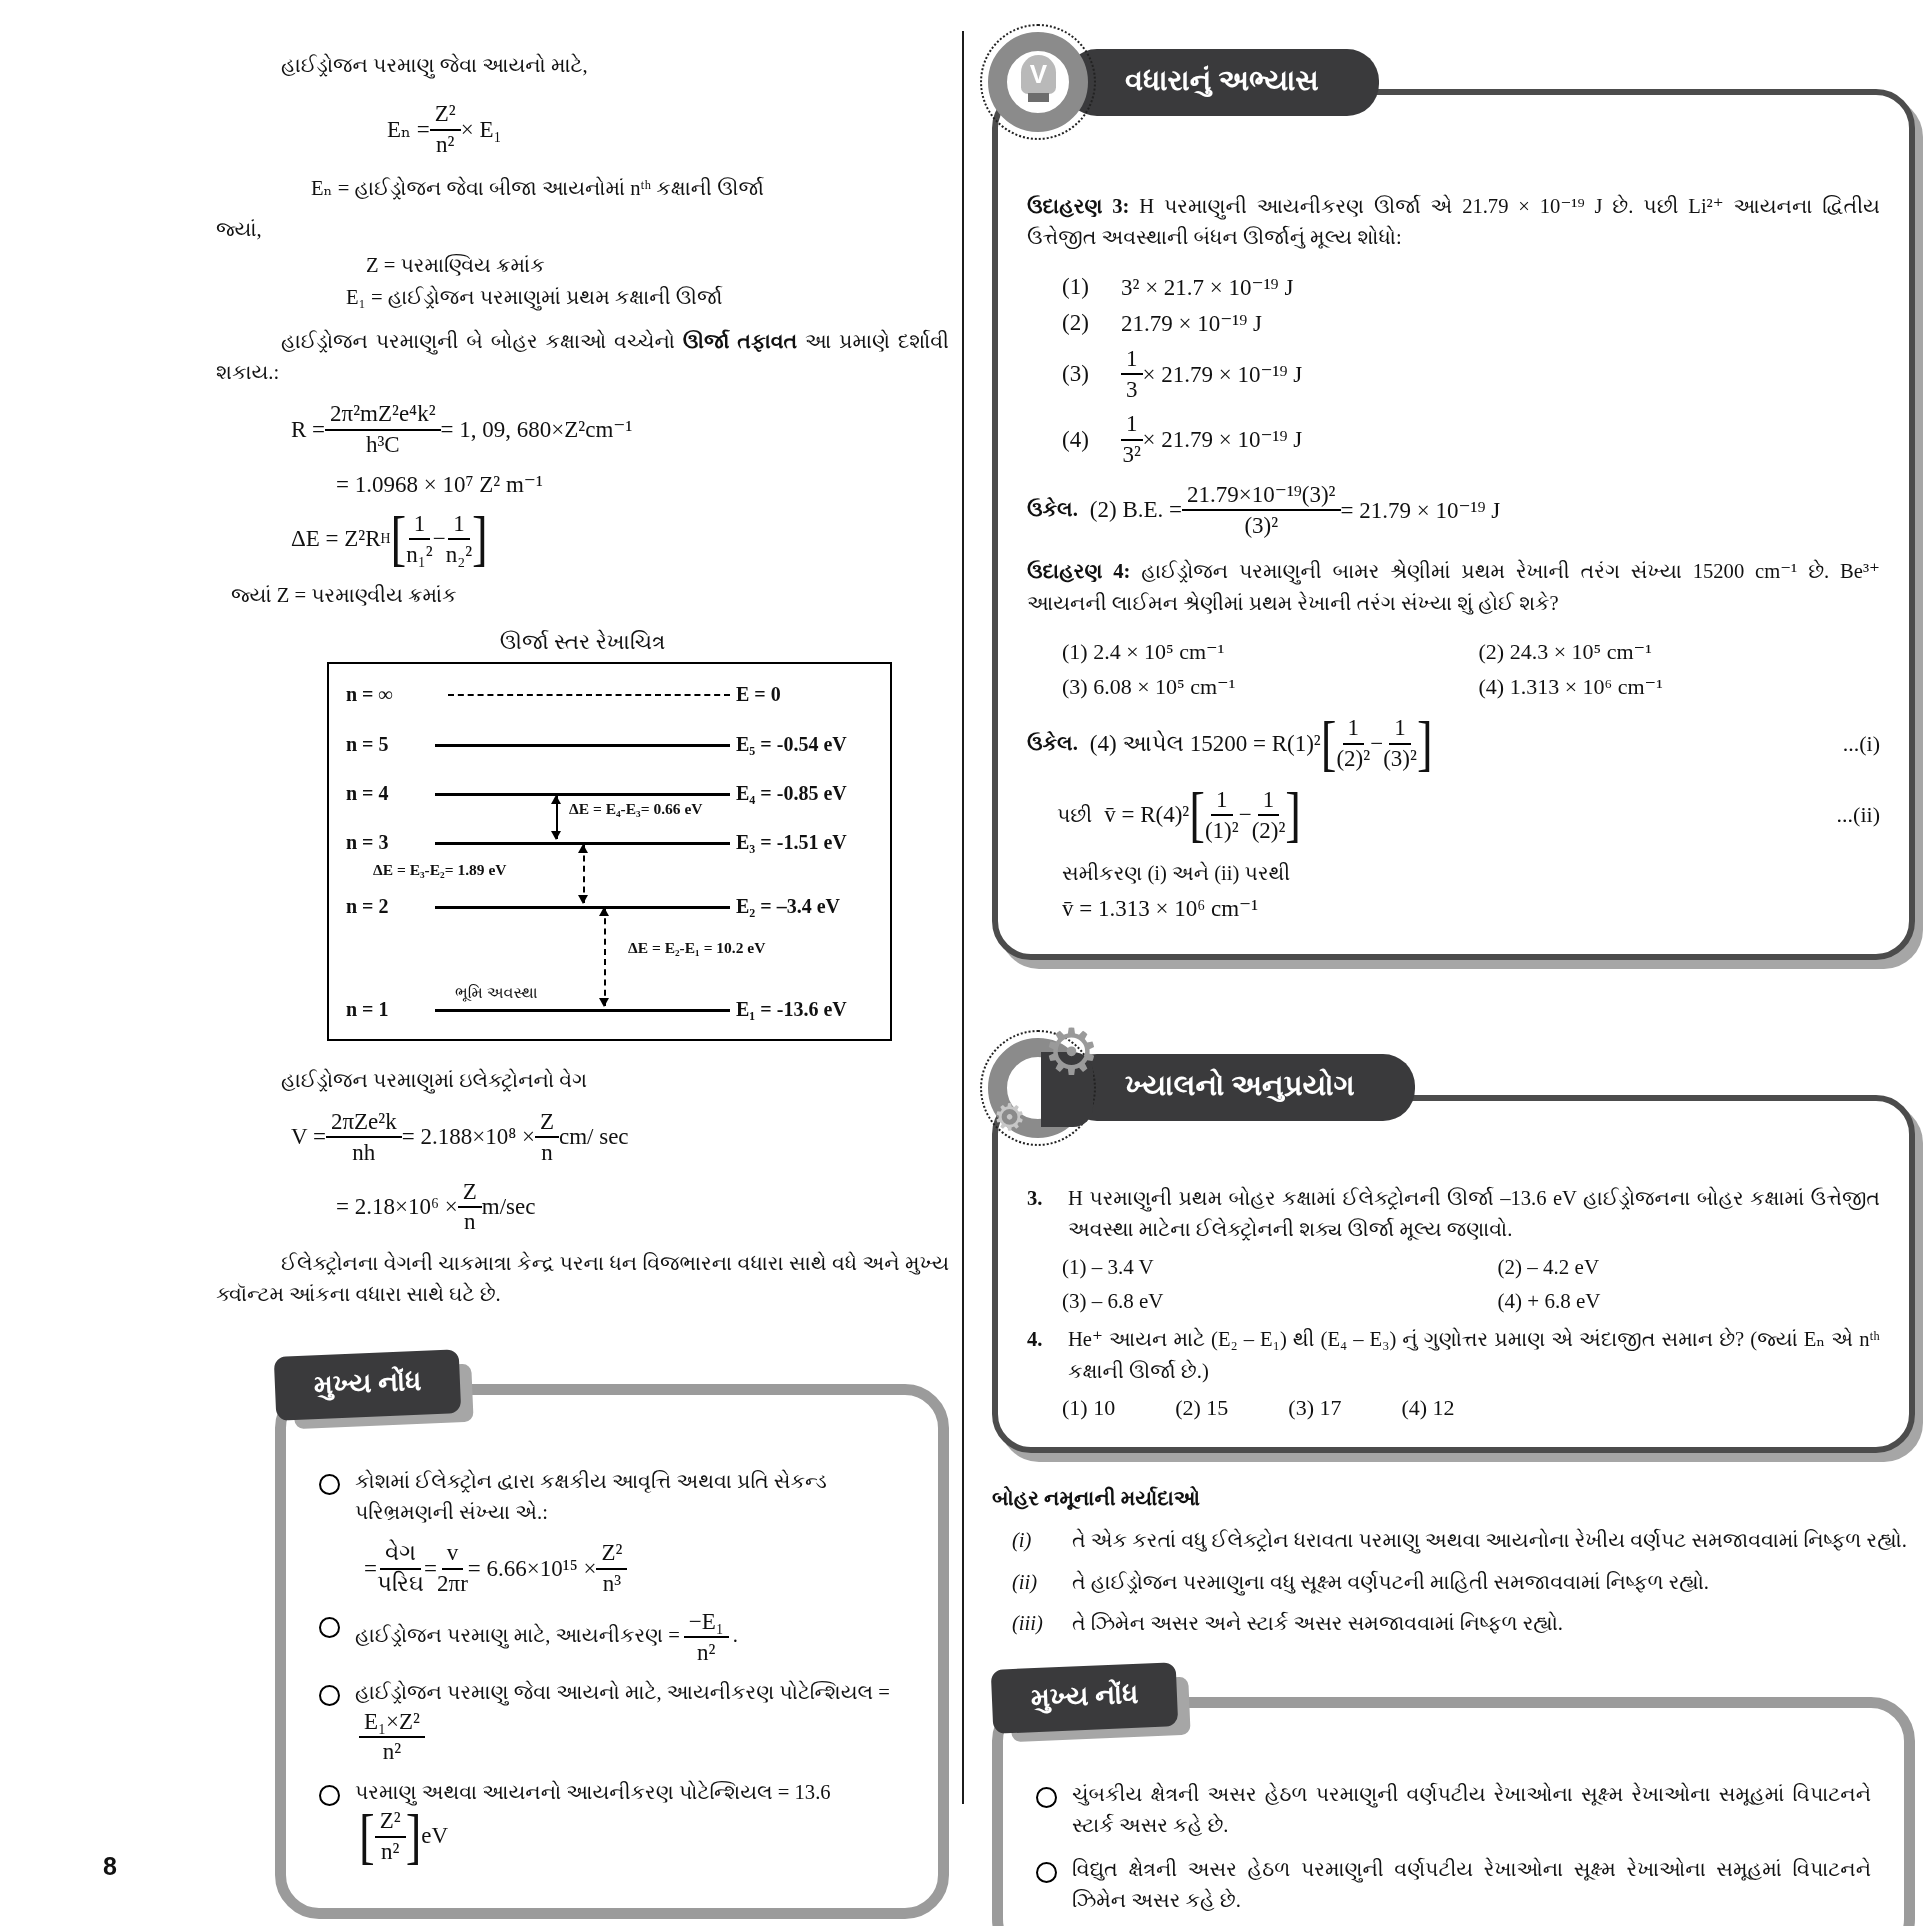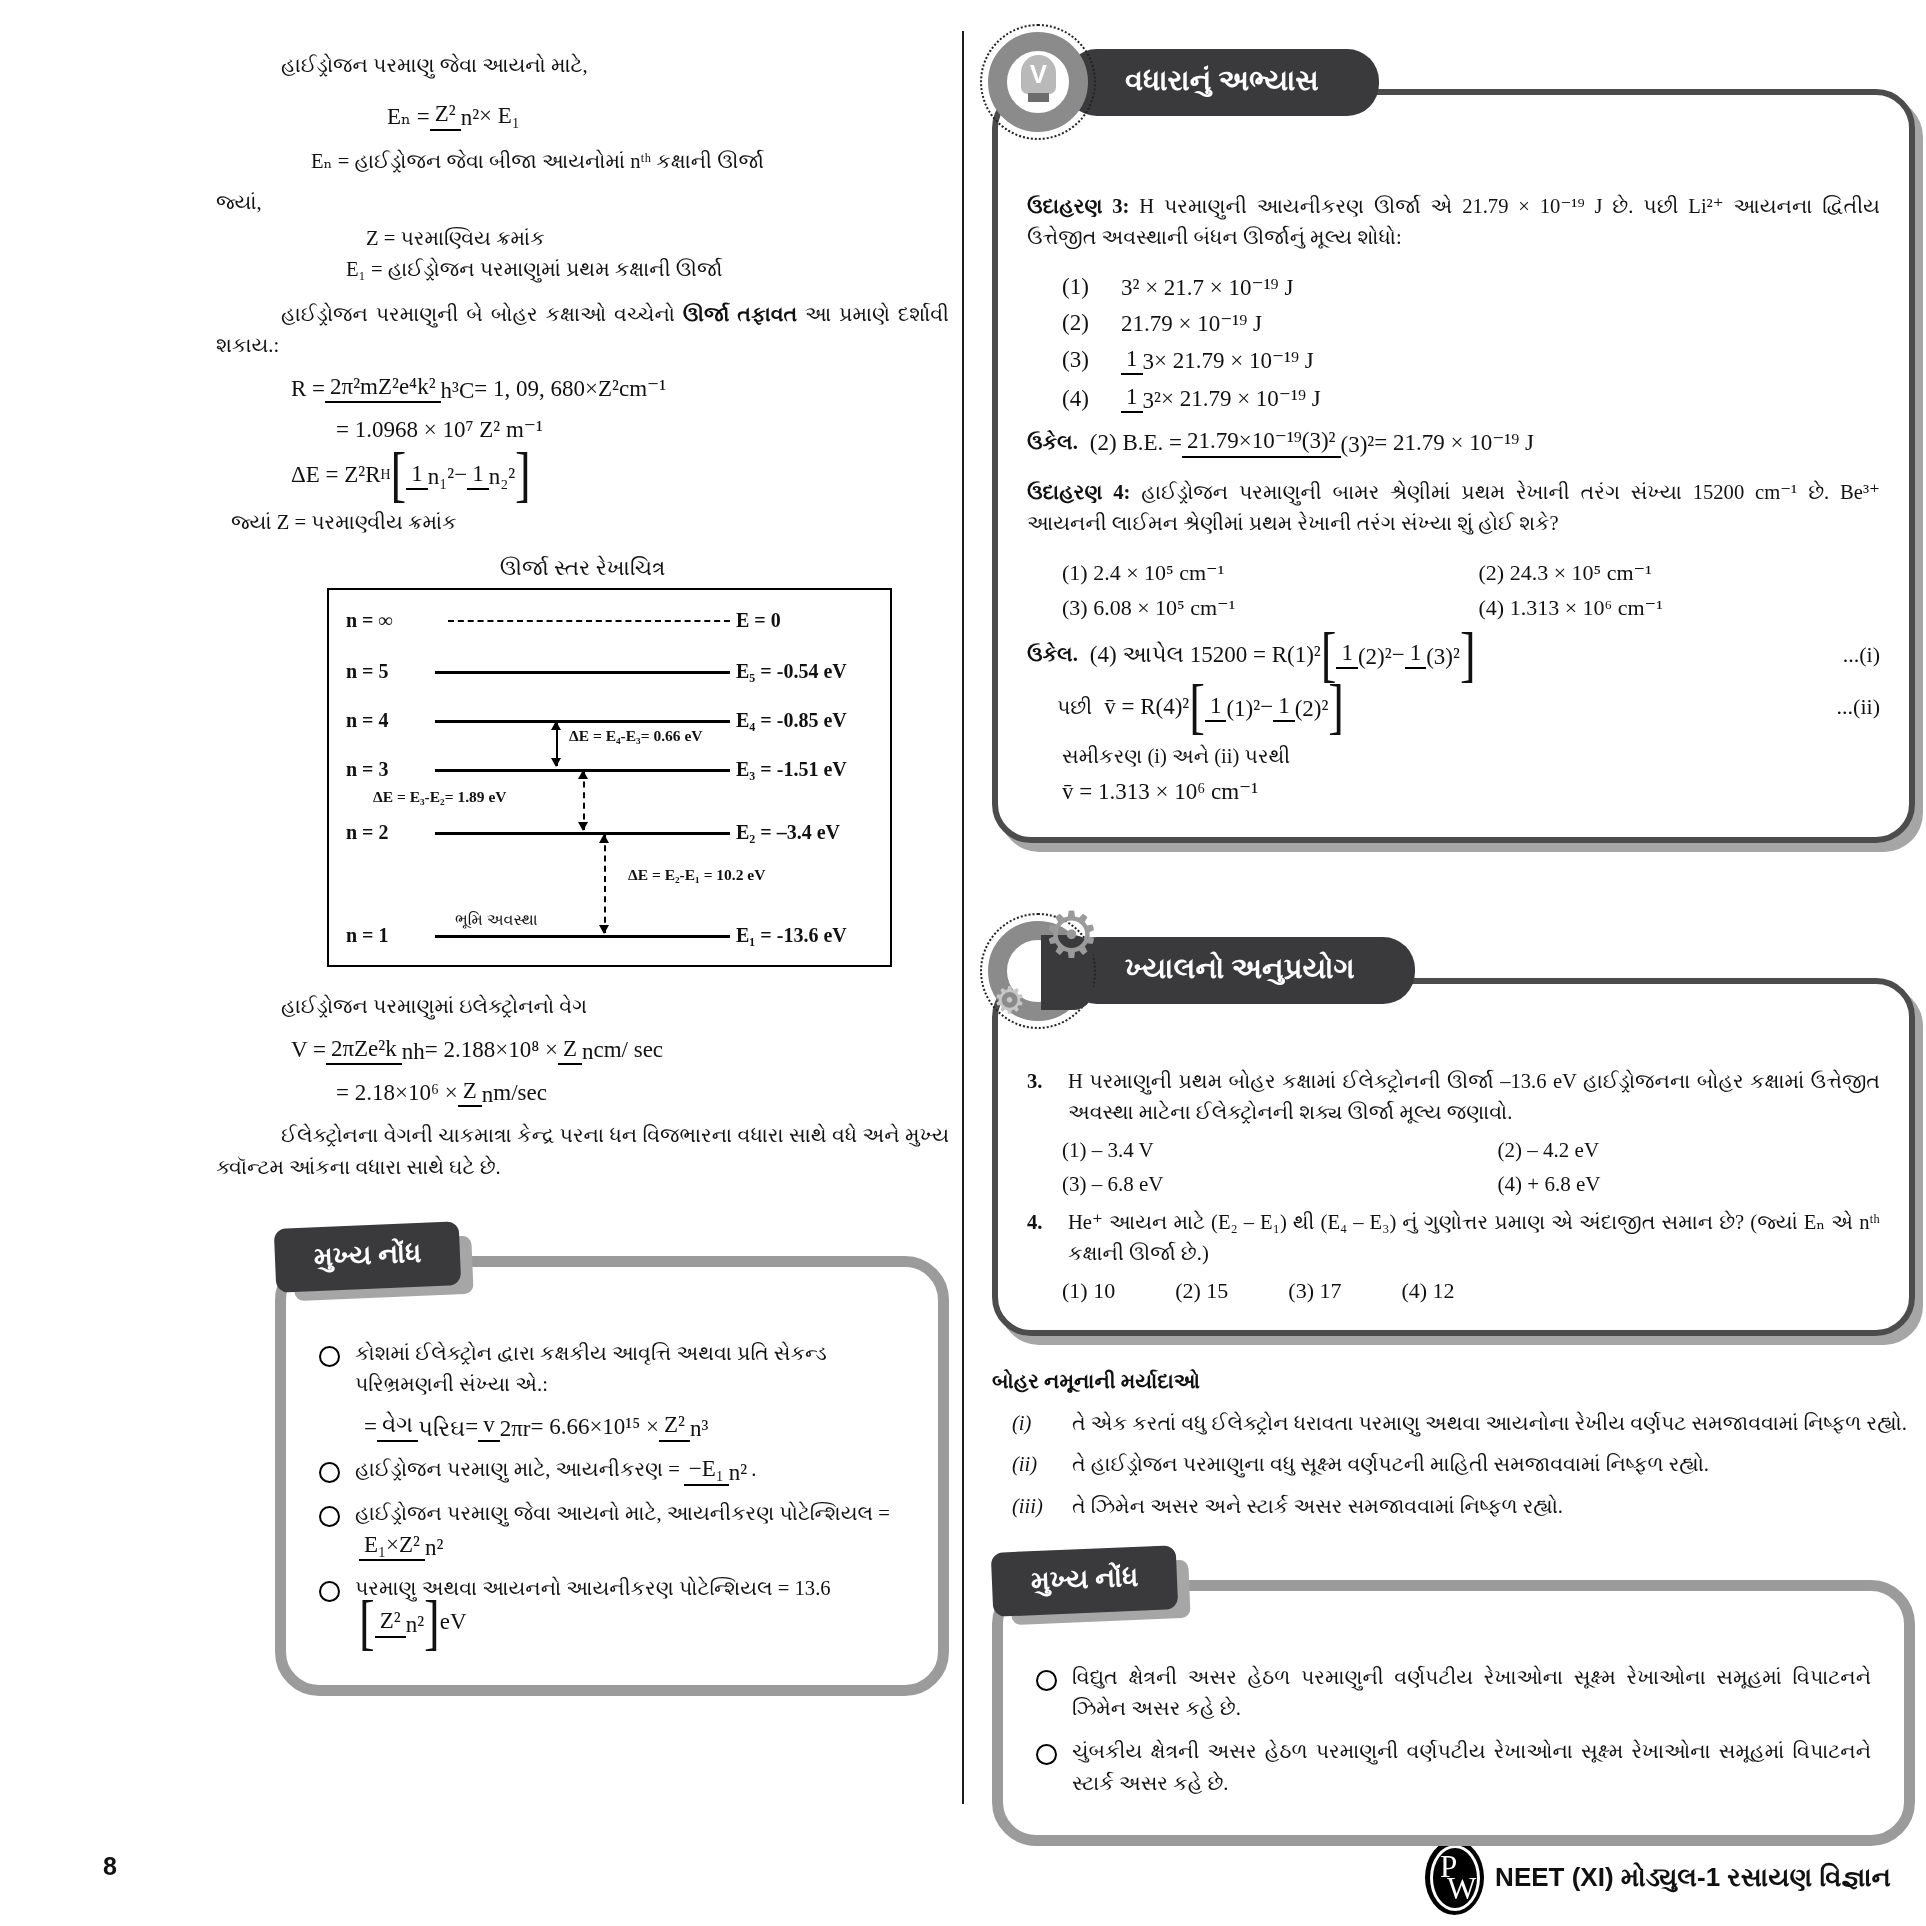--- a/index.html
+++ b/index.html
@@ -16,21 +16,21 @@
 
   
   .col-left{position:absolute;left:216px;top:29px;width:733px;}
   .col-right{position:absolute;left:992px;top:29px;width:923px;}
   .divider{position:absolute;left:962px;top:31px;width:2px;height:1773px;background:#1c1c1c;}
 
   
   .math{font-family:"Liberation Serif","DejaVu Serif",serif;font-size:23px;
         display:flex;align-items:center;white-space:nowrap;}
   .math.inline{display:inline-flex;vertical-align:middle;margin:0 4px;}
-  .frac{display:inline-flex;flex-direction:row;align-items:flex-end;line-height:1.12;}
+  .frac{display:inline-flex;flex-direction:column;align-items:center;line-height:1.12;}
   .frac .num{border-bottom:2px solid #000;padding:0 5px 1.5px;}
   .frac .den{padding-top:1.5px;}
   .bigbr{font-size:2.05em;font-weight:400;line-height:.8;transform:scaleY(1.3);display:inline-block;}
 
   .fml{margin:13px 0 13px 75px;}
   .fml2{margin:13px 0 13px 120px;}
   .fml-c{margin:15px 0 15px 171px;}
 
   
   .defrow{display:flex;gap:20px;margin:5px 0;}
@@ -466,26 +466,26 @@
           </div>
         </div>
     </div>
 
     <div class="kn-sec" style="margin-top:27px;">
       <div class="kn-tab">મુખ્ય નોંધ</div>
       <div class="kn-body" style="padding-bottom:24px;">
 
           <div class="kn-item g just">
             <span class="kn-dot"></span>
-            <span>વિદ્યુત ક્ષેત્રની અસર હેઠળ પરમાણુની વર્ણપટીય રેખાઓના સૂક્ષ્મ રેખાઓના સમૂહમાં વિપાટનને ઝિમેન અસર કહે છે.</span>
+            <span>ચુંબકીય ક્ષેત્રની અસર હેઠળ પરમાણુની વર્ણપટીય રેખાઓના સૂક્ષ્મ રેખાઓના સમૂહમાં વિપાટનને સ્ટાર્ક અસર કહે છે.</span>
           </div>
 
           <div class="kn-item g just">
             <span class="kn-dot"></span>
-            <span>ચુંબકીય ક્ષેત્રની અસર હેઠળ પરમાણુની વર્ણપટીય રેખાઓના સૂક્ષ્મ રેખાઓના સમૂહમાં વિપાટનને સ્ટાર્ક અસર કહે છે.</span>
+            <span>વિદ્યુત ક્ષેત્રની અસર હેઠળ પરમાણુની વર્ણપટીય રેખાઓના સૂક્ષ્મ રેખાઓના સમૂહમાં વિપાટનને ઝિમેન અસર કહે છે.</span>
           </div>
         </div>
     </div>
   </div>
 
   <div class="pagenum">8</div>
   <div class="footer">
     <div class="pw">
       <div class="inring"></div>
       <span class="p">P</span>

